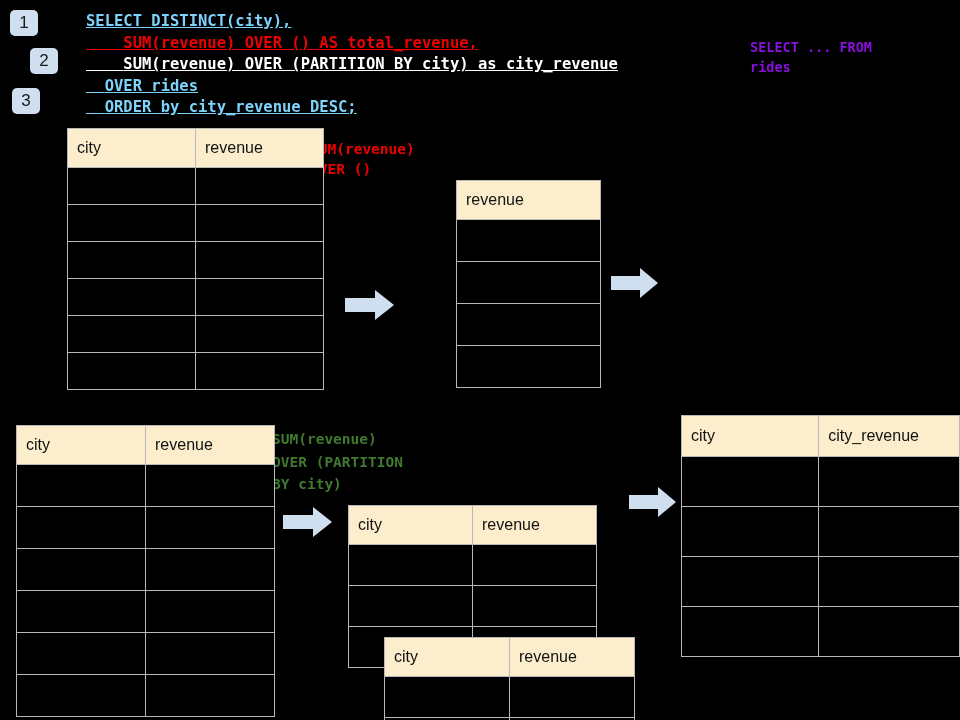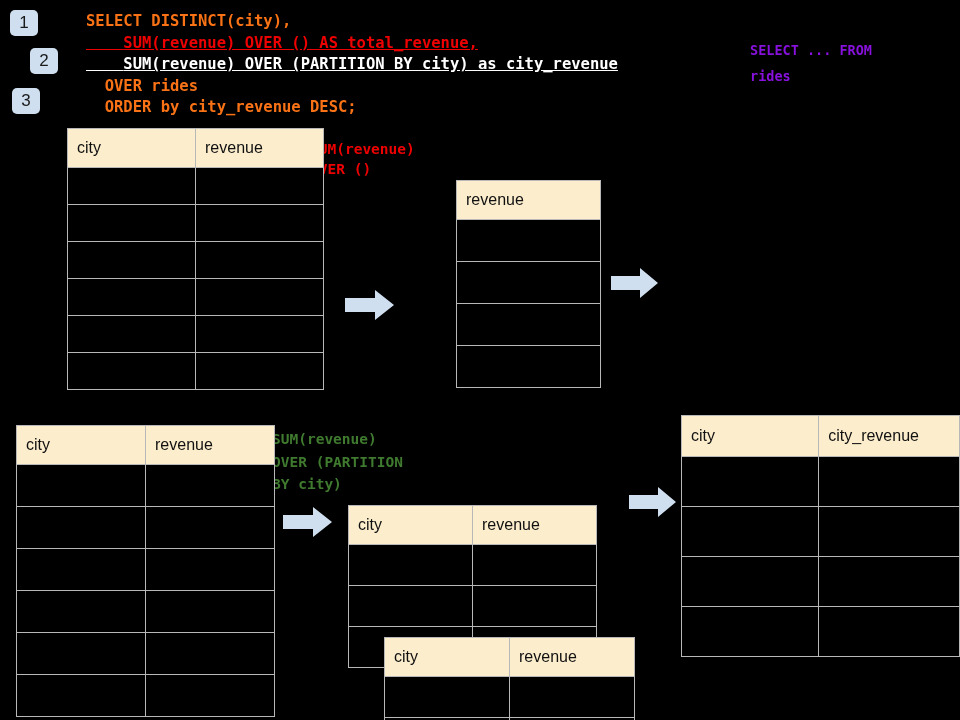--- a/index.html
+++ b/index.html
@@ -36,32 +36,32 @@
   
   .code {
     position: absolute;
     font-family: "DejaVu Sans Mono", "Liberation Mono", monospace;
     font-size: 15.5px;
     font-weight: bold;
     letter-spacing: 0px;
     white-space: pre;
   }
   #sql-block { left: 86px; top: 11px; line-height: 21.5px; }
-  .c-purple { color: #f97316; }
+  .c-purple { color: #7dd3fc; text-decoration: underline; }
   .c-red    { color: #ee0000; text-decoration: underline; }
   .c-green  { color: #ffffff; text-decoration: underline; }
 
   
   .annot {
     position: absolute;
     font-family: "DejaVu Sans Mono", "Liberation Mono", monospace;
     font-size: 13.5px;
     font-weight: bold;
     white-space: pre;
-    line-height: 26px;
+    line-height: 20px;
   }
   #annot-selectfrom { left: 750px; top: 37px; color: #8811dd; }
   #annot-sum-over   { left: 310px; top: 139px; color: #ee0000; font-size: 14.5px; line-height: 20px; }
   #annot-sum-part   { left: 272px; top: 428px; color: #3f7a2f; font-size: 14.5px; line-height: 22.5px; }
 
   
   .tbl {
     position: absolute;
     border-collapse: collapse;
     table-layout: fixed;

